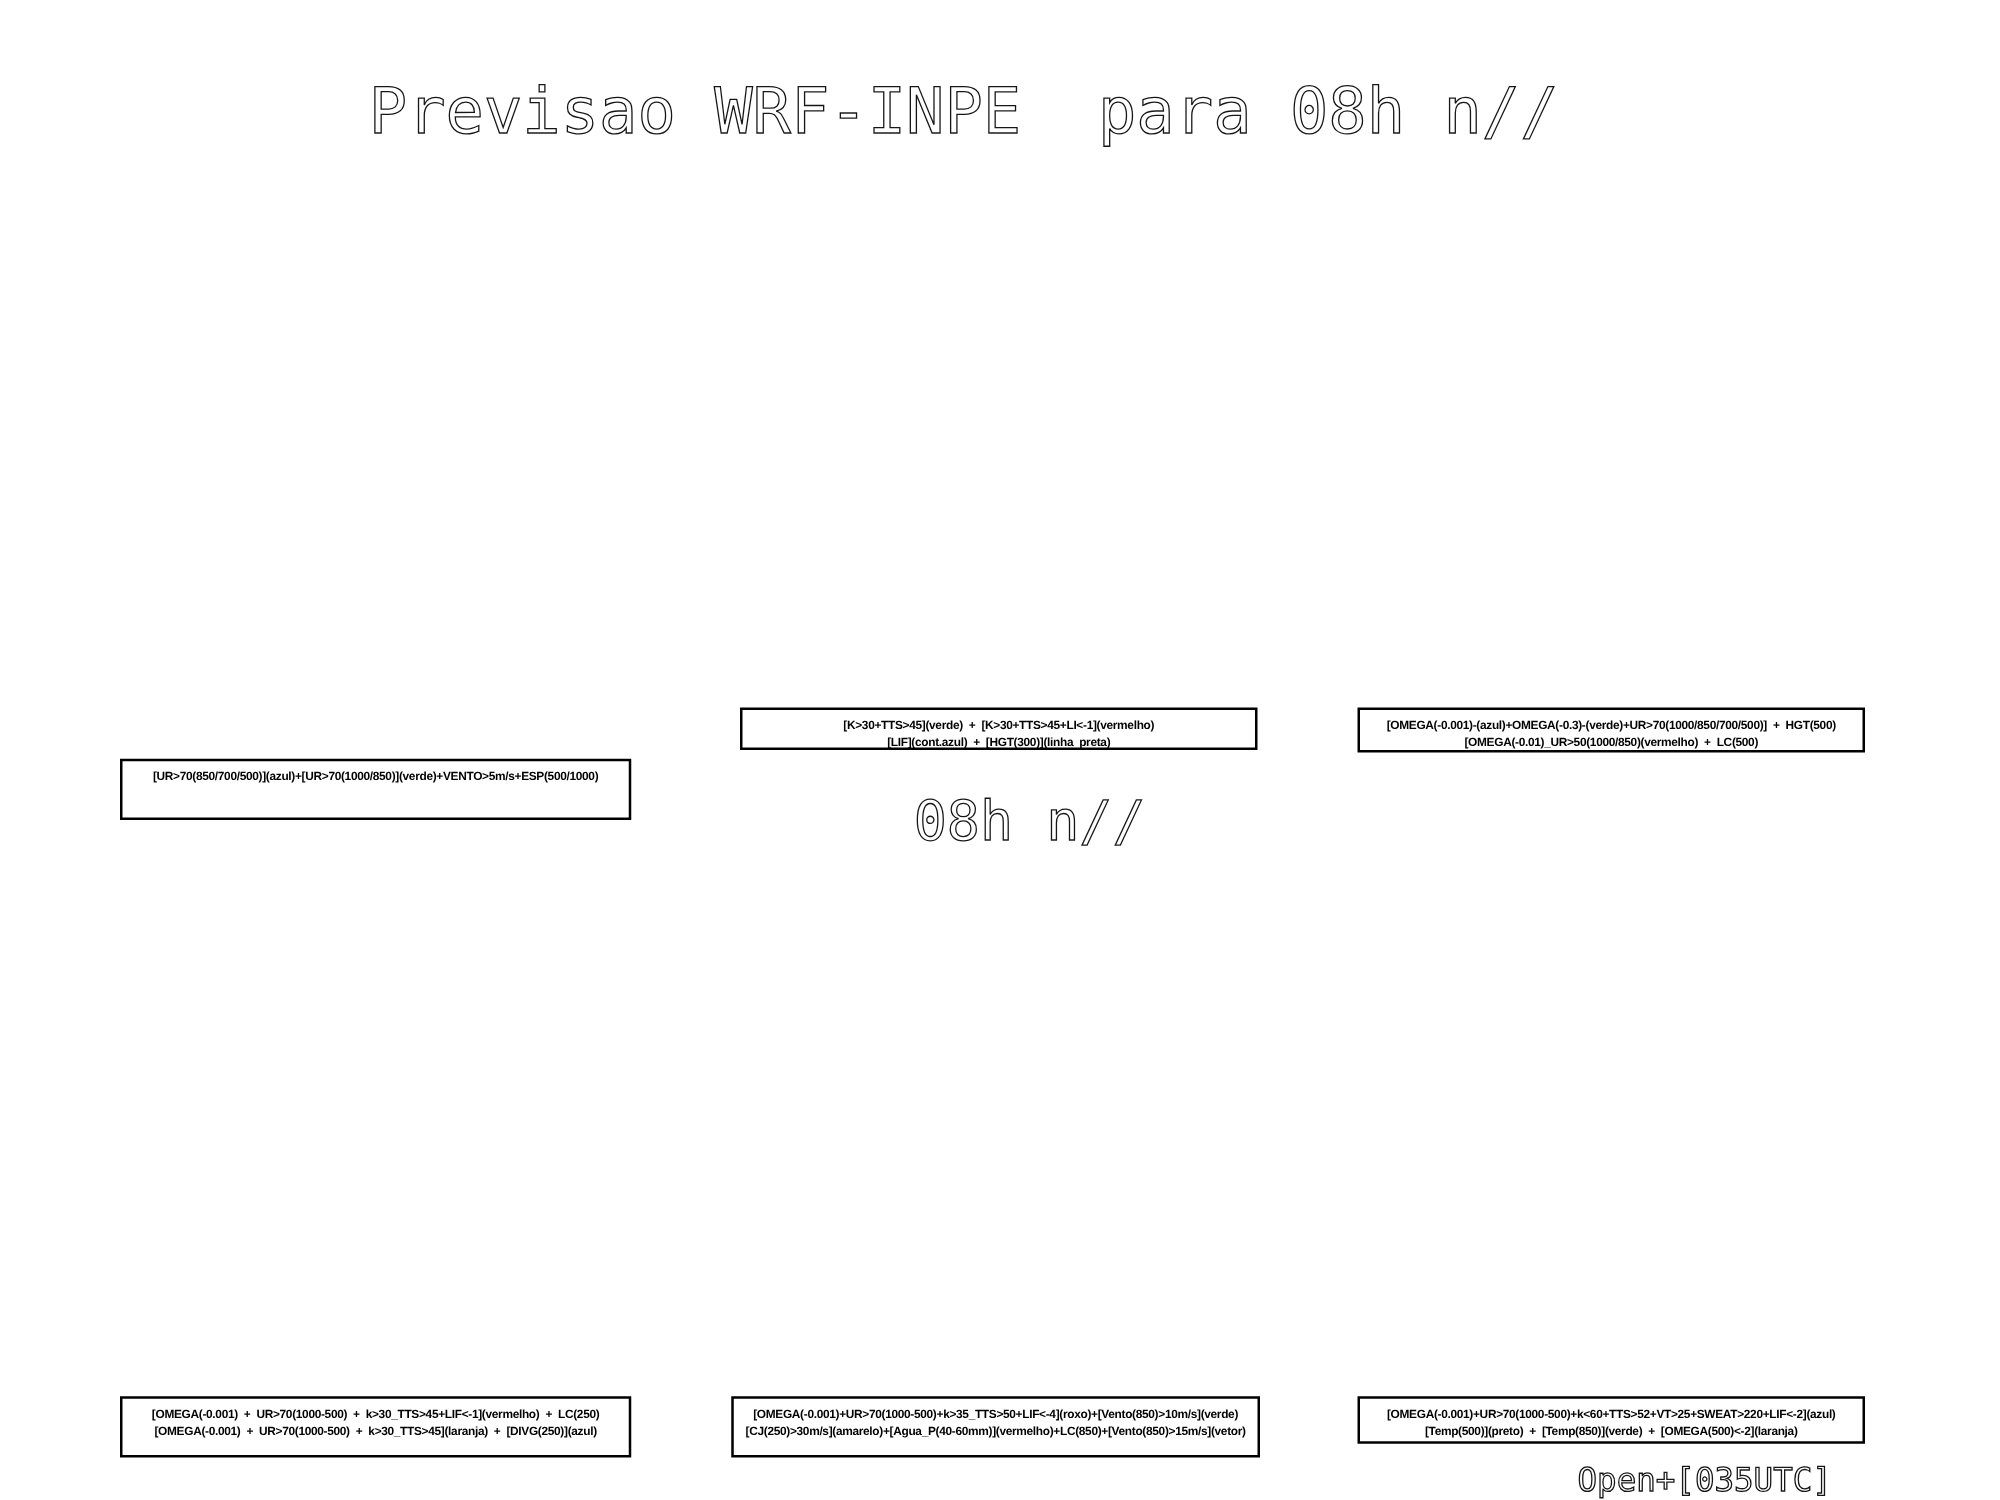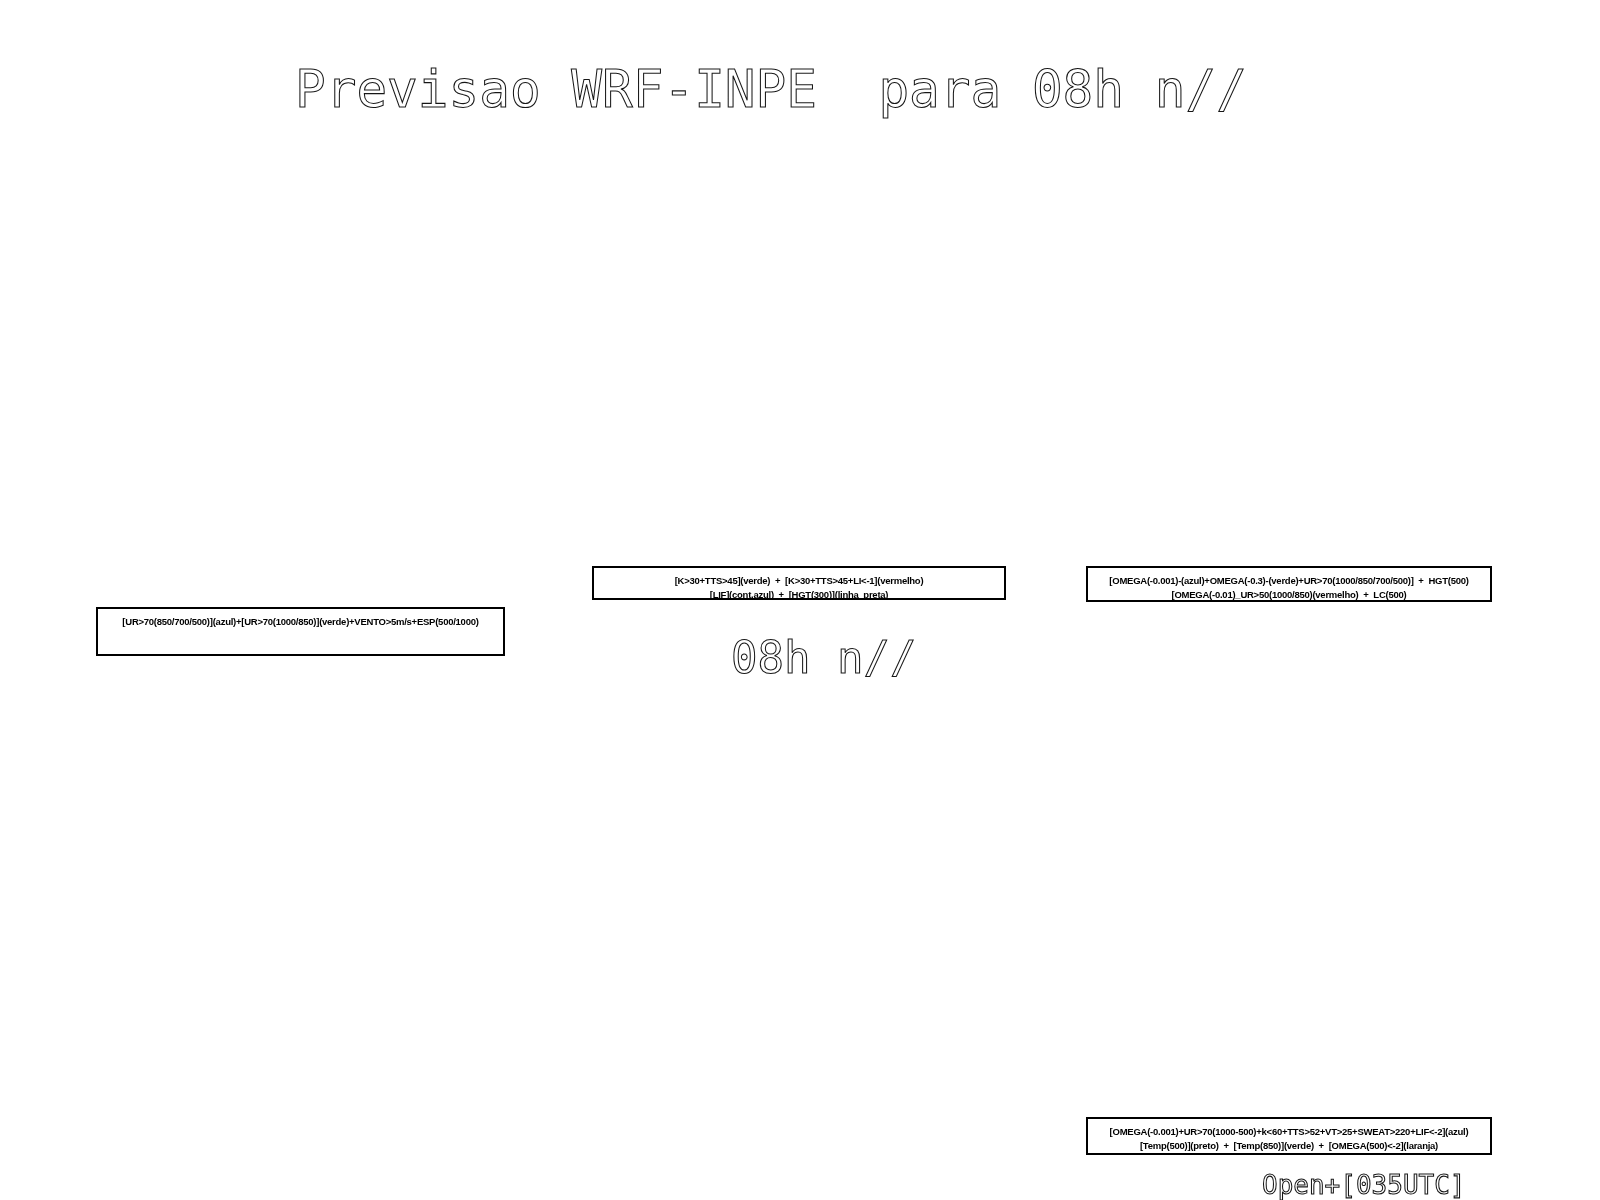--- a/index.html
+++ b/index.html
@@ -74,21 +74,29 @@
     <div class="box-line">[LIF](cont.azul)  +  [HGT(300)](linha  preta)</div>
   </div>
 
   <div id="box-top-right" class="box">
     <div class="box-line">[OMEGA(-0.001)-(azul)+OMEGA(-0.3)-(verde)+UR&gt;70(1000/850/700/500)]  +  HGT(500)</div>
     <div class="box-line">[OMEGA(-0.01)_UR&gt;50(1000/850)(vermelho)  +  LC(500)</div>
   </div>
 
   <div id="frame-label" class="plotter">08h n//</div>
 
+  <div id="box-bottom-left" class="box">
+    <div class="box-line">[OMEGA(-0.001)  +  UR&gt;70(1000-500)  +  k&gt;30_TTS&gt;45+LIF&lt;-1](vermelho)  +  LC(250)</div>
+    <div class="box-line">[OMEGA(-0.001)  +  UR&gt;70(1000-500)  +  k&gt;30_TTS&gt;45](laranja)  +  [DIVG(250)](azul)</div>
+  </div>
 
+  <div id="box-bottom-center" class="box">
+    <div class="box-line">[OMEGA(-0.001)+UR&gt;70(1000-500)+k&gt;35_TTS&gt;50+LIF&lt;-4](roxo)+[Vento(850)&gt;10m/s](verde)</div>
+    <div class="box-line">[CJ(250)&gt;30m/s](amarelo)+[Agua_P(40-60mm)](vermelho)+LC(850)+[Vento(850)&gt;15m/s](vetor)</div>
+  </div>
 
   <div id="box-bottom-right" class="box">
     <div class="box-line">[OMEGA(-0.001)+UR&gt;70(1000-500)+k&lt;60+TTS&gt;52+VT&gt;25+SWEAT&gt;220+LIF&lt;-2](azul)</div>
     <div class="box-line">[Temp(500)](preto)  +  [Temp(850)](verde)  +  [OMEGA(500)&lt;-2](laranja)</div>
   </div>
 
   <div id="open-link" class="plotter">Open+[035UTC]</div>
 
 </div>
 

